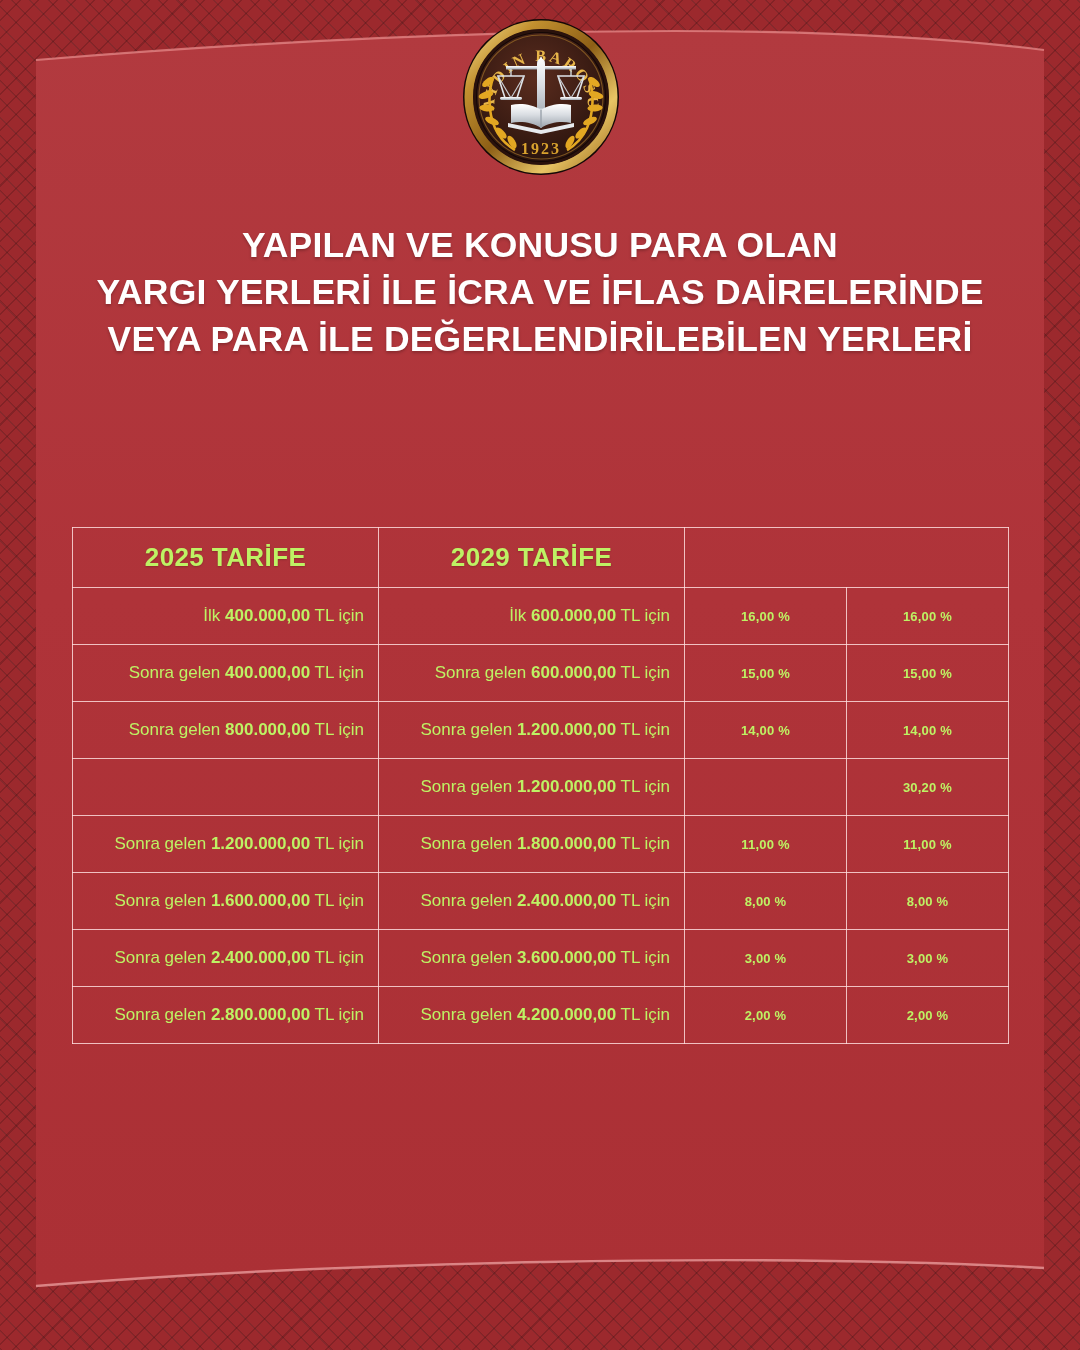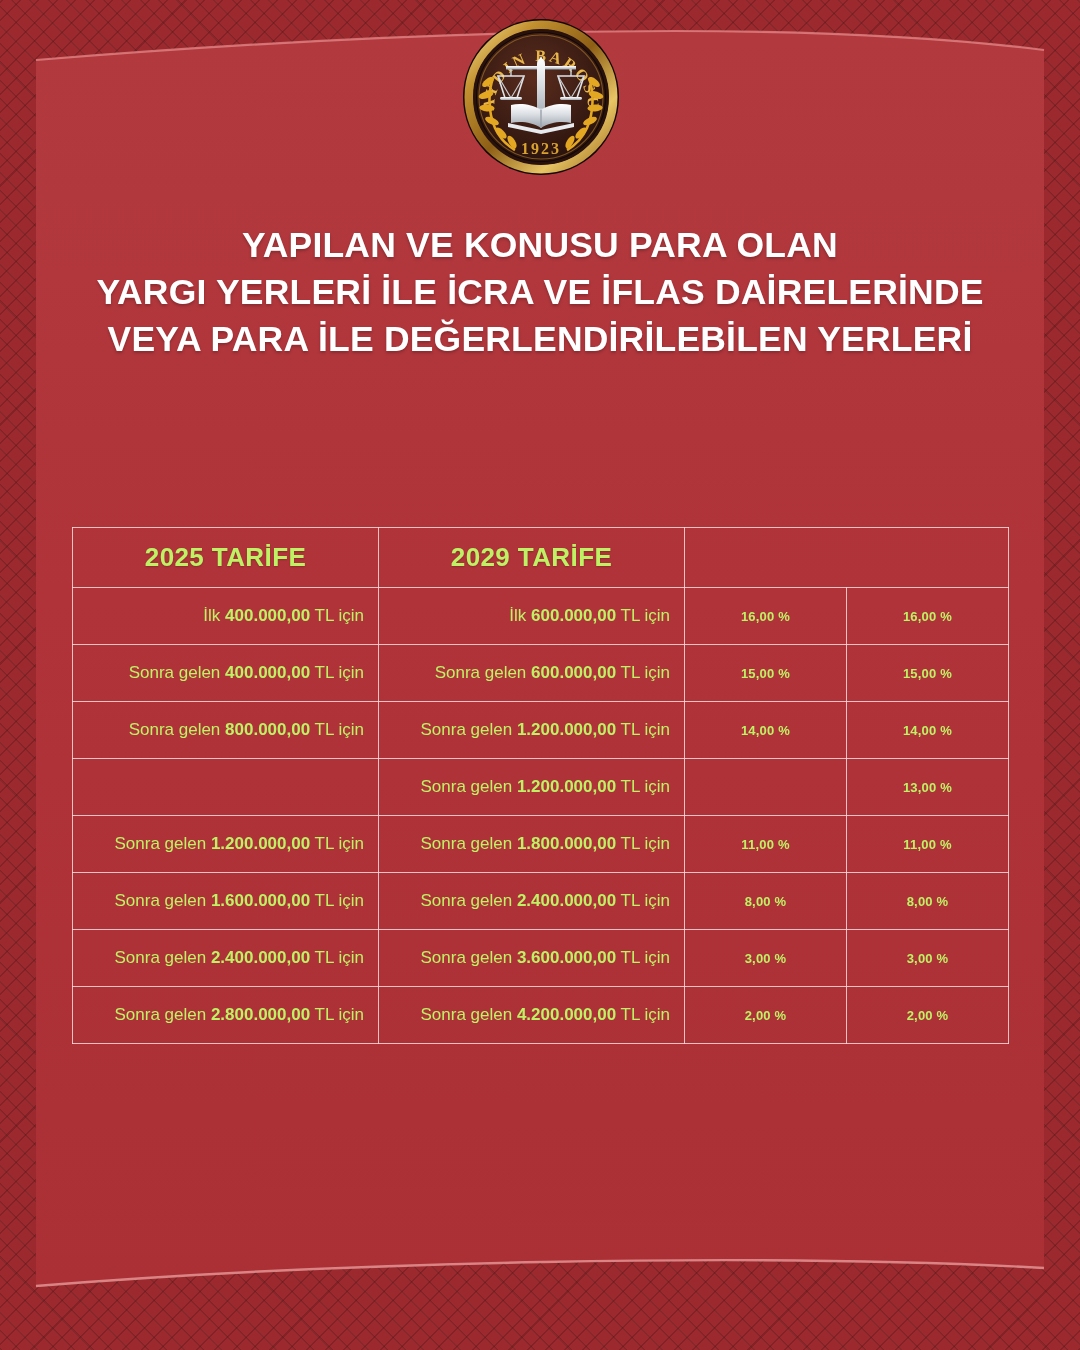--- a/index.html
+++ b/index.html
@@ -263,21 +263,21 @@
       <tr>
         <td><span>Sonra gelen </span><b>800.000,00</b><span> TL için</span></td>
         <td><span>Sonra gelen </span><b>1.200.000,00</b><span> TL için</span></td>
         <td class="pct">14,00 %</td>
         <td class="pct">14,00 %</td>
       </tr>
       <tr>
         <td class="empty-cell"></td>
         <td><span>Sonra gelen </span><b>1.200.000,00</b><span> TL için</span></td>
         <td class="pct empty-cell"></td>
-        <td class="pct">13,00 %</td>
+        <td class="pct">30,20 %</td>
       </tr>
       <tr>
         <td><span>Sonra gelen </span><b>1.200.000,00</b><span> TL için</span></td>
         <td><span>Sonra gelen </span><b>1.800.000,00</b><span> TL için</span></td>
         <td class="pct">11,00 %</td>
         <td class="pct">11,00 %</td>
       </tr>
       <tr>
         <td><span>Sonra gelen </span><b>1.600.000,00</b><span> TL için</span></td>
         <td><span>Sonra gelen </span><b>2.400.000,00</b><span> TL için</span></td>

